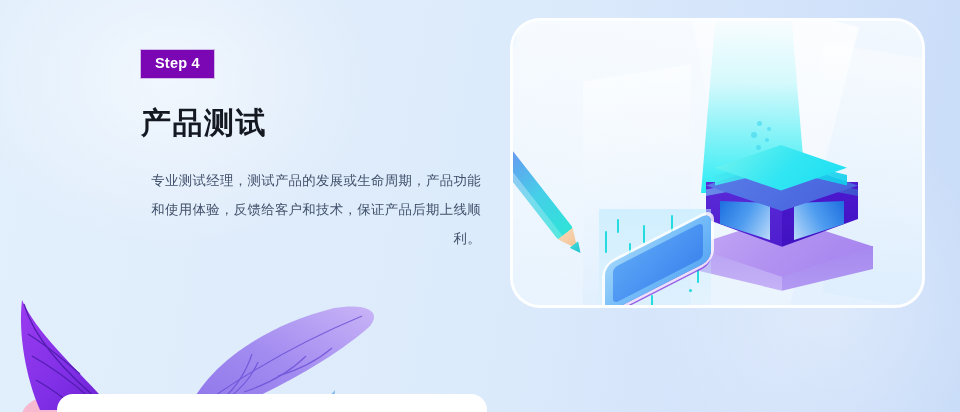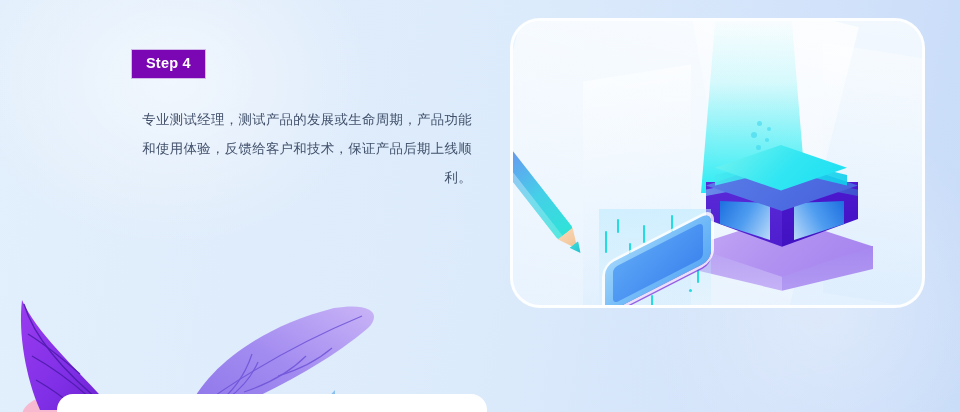--- a/index.html
+++ b/index.html
@@ -22,21 +22,21 @@
     position:absolute; border-radius:50%;
     pointer-events:none;
   }
   .glow-a { left:-40px; top:-90px; width:420px; height:340px;
             background:radial-gradient(ellipse at center, rgba(255,255,255,.55), rgba(255,255,255,0) 70%); }
   .glow-b { right:-60px; top:120px; width:380px; height:380px;
             background:radial-gradient(ellipse at center, rgba(255,255,255,.30), rgba(255,255,255,0) 70%); }
 
   
   .text-col {
-    position:absolute; left:132px; top:50px; width:350px;
+    position:absolute; left:141px; top:50px; width:350px;
   }
 
   .step-badge {
     display:inline-block;
     background:#7b06b4;
     color:#ffffff;
     font-size:14.5px;
     font-weight:bold;
     letter-spacing:.2px;
     padding:6px 14px 7px 14px;
@@ -265,20 +265,21 @@
 
 <div id="stage">
 
   <div class="glow glow-a"></div>
   <div class="glow glow-b"></div>
 
   <div class="text-col">
 
     <div class="step-badge">Step 4</div>
 
+    <div class="section-title">产品测试</div>
 
     <div class="section-desc">专业测试经理，测试产品的发展或生命周期，产品功能和使用体验，反馈给客户和技术，保证产品后期上线顺利。</div>
   </div>
 
   <div class="illu-card">
     <div class="illu-inner">
 
       <div class="card-sheen"></div>
       <div class="card-sheen2"></div>
 

